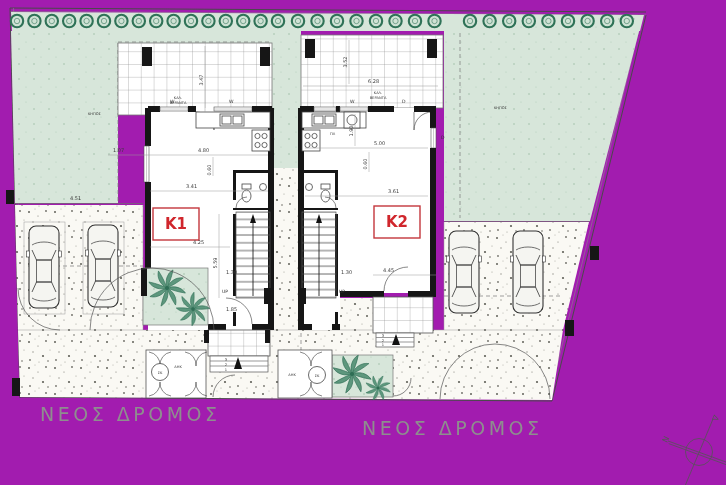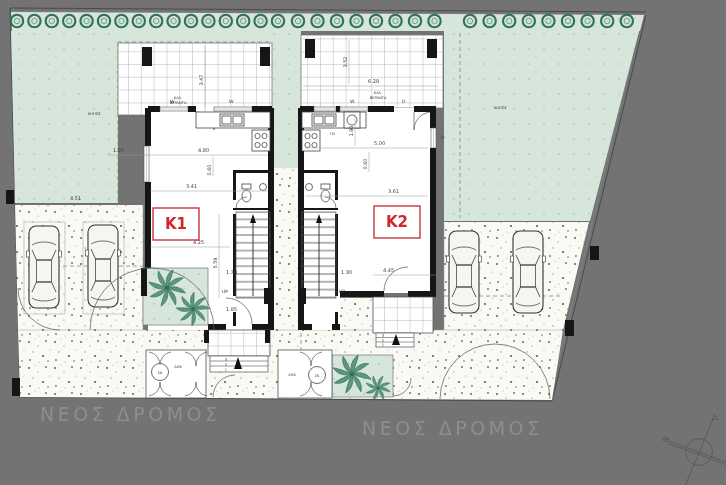--- a/index.html
+++ b/index.html
@@ -1,16 +1,16 @@
 <!DOCTYPE html>
 <html><head>
 <meta charset="utf-8">
 <style>
   html,body{margin:0;padding:0;background:#fff;}
-  #plan{position:relative;width:726px;height:485px;background:#737373;overflow:hidden;
+  #plan{position:relative;width:726px;height:485px;background:#a21caf;overflow:hidden;
         font-family:"DejaVu Sans", sans-serif;}
   svg text{font-family:"DejaVu Sans", sans-serif;}
   .bnd{stroke:#4a4a4a;stroke-width:1;fill:none;}
   .bnd2{stroke:#8a8a8a;stroke-width:0.6;fill:none;}
   .green{fill:#d7e6da;}
   .thin{stroke:#6f6f6f;stroke-width:0.7;fill:none;}
   .vthin{stroke:#9a9a9a;stroke-width:0.5;fill:none;}
   .wall{fill:#161616;}
   .win{fill:#ffffff;stroke:#555;stroke-width:0.6;}
   .dash{stroke:#777;stroke-width:0.7;fill:none;stroke-dasharray:4 3;}

